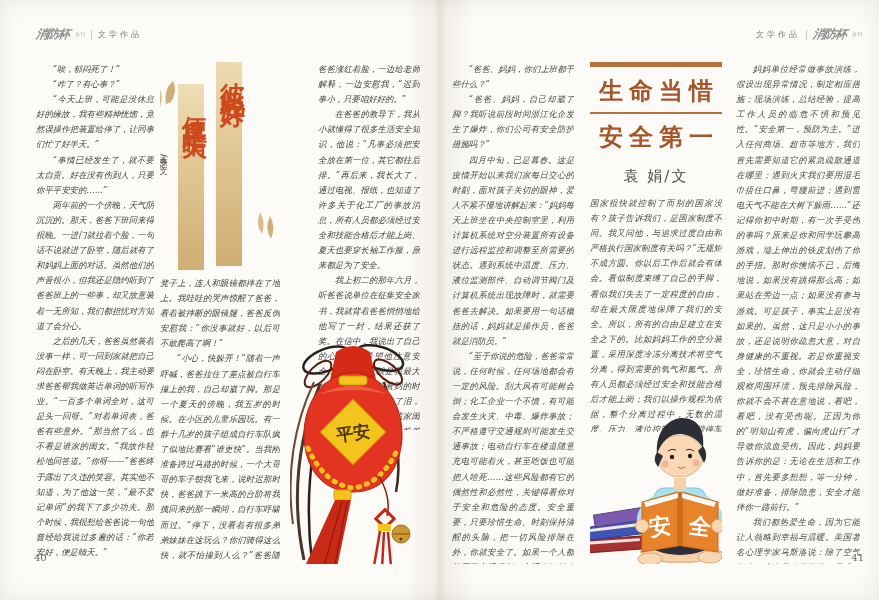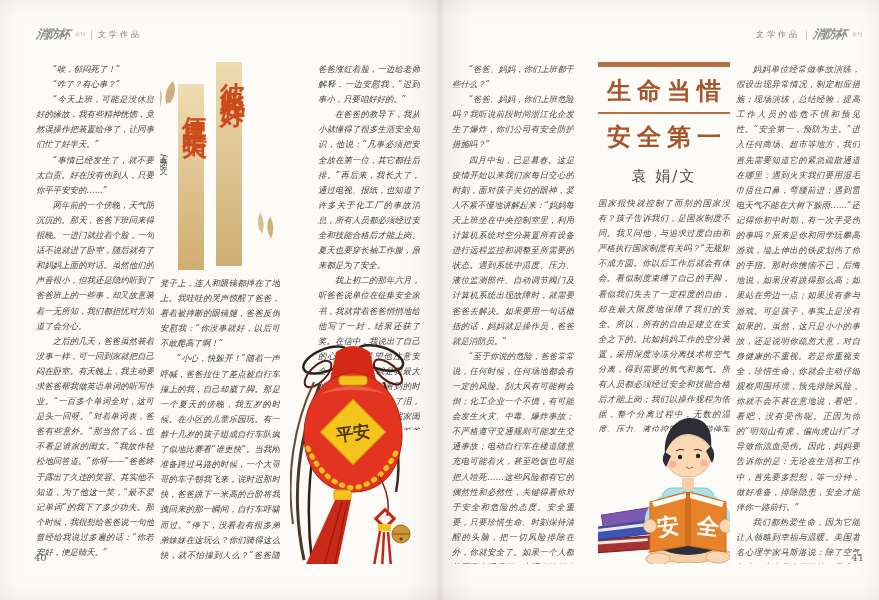--- a/index.html
+++ b/index.html
@@ -26,21 +26,21 @@
   .logo-sub{font-size:5px;color:#aaa;width:10px;line-height:5px;}
   .hdiv{width:1px;height:10px;background:#c9c9c9;display:inline-block;}
   .sect{font-size:8px;letter-spacing:3px;color:#777;font-family:"DejaVu Sans","Liberation Sans",sans-serif;}
 
   
   .col{position:absolute;top:42px;height:502px;overflow:hidden;}
   .c1{left:6px;width:118px;}
   .c2{left:130px;width:120px;}
   .c3{left:260px;width:130px;}
   .c4{left:4px;width:122px;}
-  .c5{left:150px;width:132px;}
+  .c5{left:142px;width:132px;}
   .c6{left:288px;width:124px;}
 
   .flow{font-size:8.4px;line-height:15.1px;color:#3d3d3d;font-style:italic;}
   .flow p{margin:0;text-indent:2em;text-align:justify;}
   .cont p:first-child{text-indent:0;}
   .page.right .flow{font-style:italic;color:#474747;}
   .clip368{height:368px;overflow:hidden;margin-left:28px;}
   .clip236{height:236px;overflow:hidden;}
 
   
@@ -166,21 +166,21 @@
     <header class="phead">
       <span class="sect">文学作品</span>
       <span class="hdiv"></span>
       <span class="logo">消防杯</span>
       <span class="logo-sub">会刊</span>
     </header>
 
     <div class="col c4">
       <div class="flow">
           <p>“爸爸、妈妈，你们上班都干些什么？”</p>
-          <p>“爸爸、妈妈，你们上班危险吗？我听说前段时间浙江化企发生了爆炸，你们公司有安全防护措施吗？”</p>
+          <p>“爸爸、妈妈，自己却崴了脚？我听说前段时间浙江化企发生了爆炸，你们公司有安全防护措施吗？”</p>
           <p>四月中旬，已是暮春。这是疫情开始以来我们家每日交心的时刻，面对孩子关切的眼神，爱人不紧不慢地讲解起来：“妈妈每天上班坐在中央控制室里，利用计算机系统对空分装置所有设备进行远程监控和调整至所需要的状态。遇到系统中温度、压力、液位监测部件、自动调节阀门及计算机系统出现故障时，就需要爸爸去解决。如果要用一句话概括的话，妈妈就是操作员，爸爸就是消防员。”</p>
           <p>“至于你说的危险，爸爸常常说，任何时候，任何场地都会有一定的风险。刮大风有可能树会倒；化工企业一个不慎，有可能会发生火灾、中毒、爆炸事故；不严格遵守交通规则可能发生交通事故；电动自行车在楼道随意充电可能着火，甚至吃饭也可能把人噎死……这些风险都有它的偶然性和必然性，关键得看你对于安全和危险的态度。安全重要，只要珍惜生命、时刻保持清醒的头脑，把一切风险排除在外，你就安全了。如果一个人都能严守交通规则，交通事故就会减少一样。爸爸公司是化工企业，虽然存在各种各样的危险化学品，有不同程度的风险，但也有相应的行业标准和国家标准，只要严格执行，就能远离危险。同时环保、安全装置更是有一定的要求，并且在不断完善。爸爸妈妈也要不定期地进行应急演练、保障人员安全。就像咱家门口设有消防通道和消防器材，一旦发生火灾，我们应用它们扑灭初期火灾；火灾变大时，我们同样要会逃生、会拨打消防热线、等待专业消防人员救援。”</p>
         </div>
     </div>
 
     <div class="col c5">
       <div class="rtitle">
         <div class="rule rule-thick"></div>
         <div class="rt-line">生命当惜</div>
         <div class="rule rule-thin"></div>

